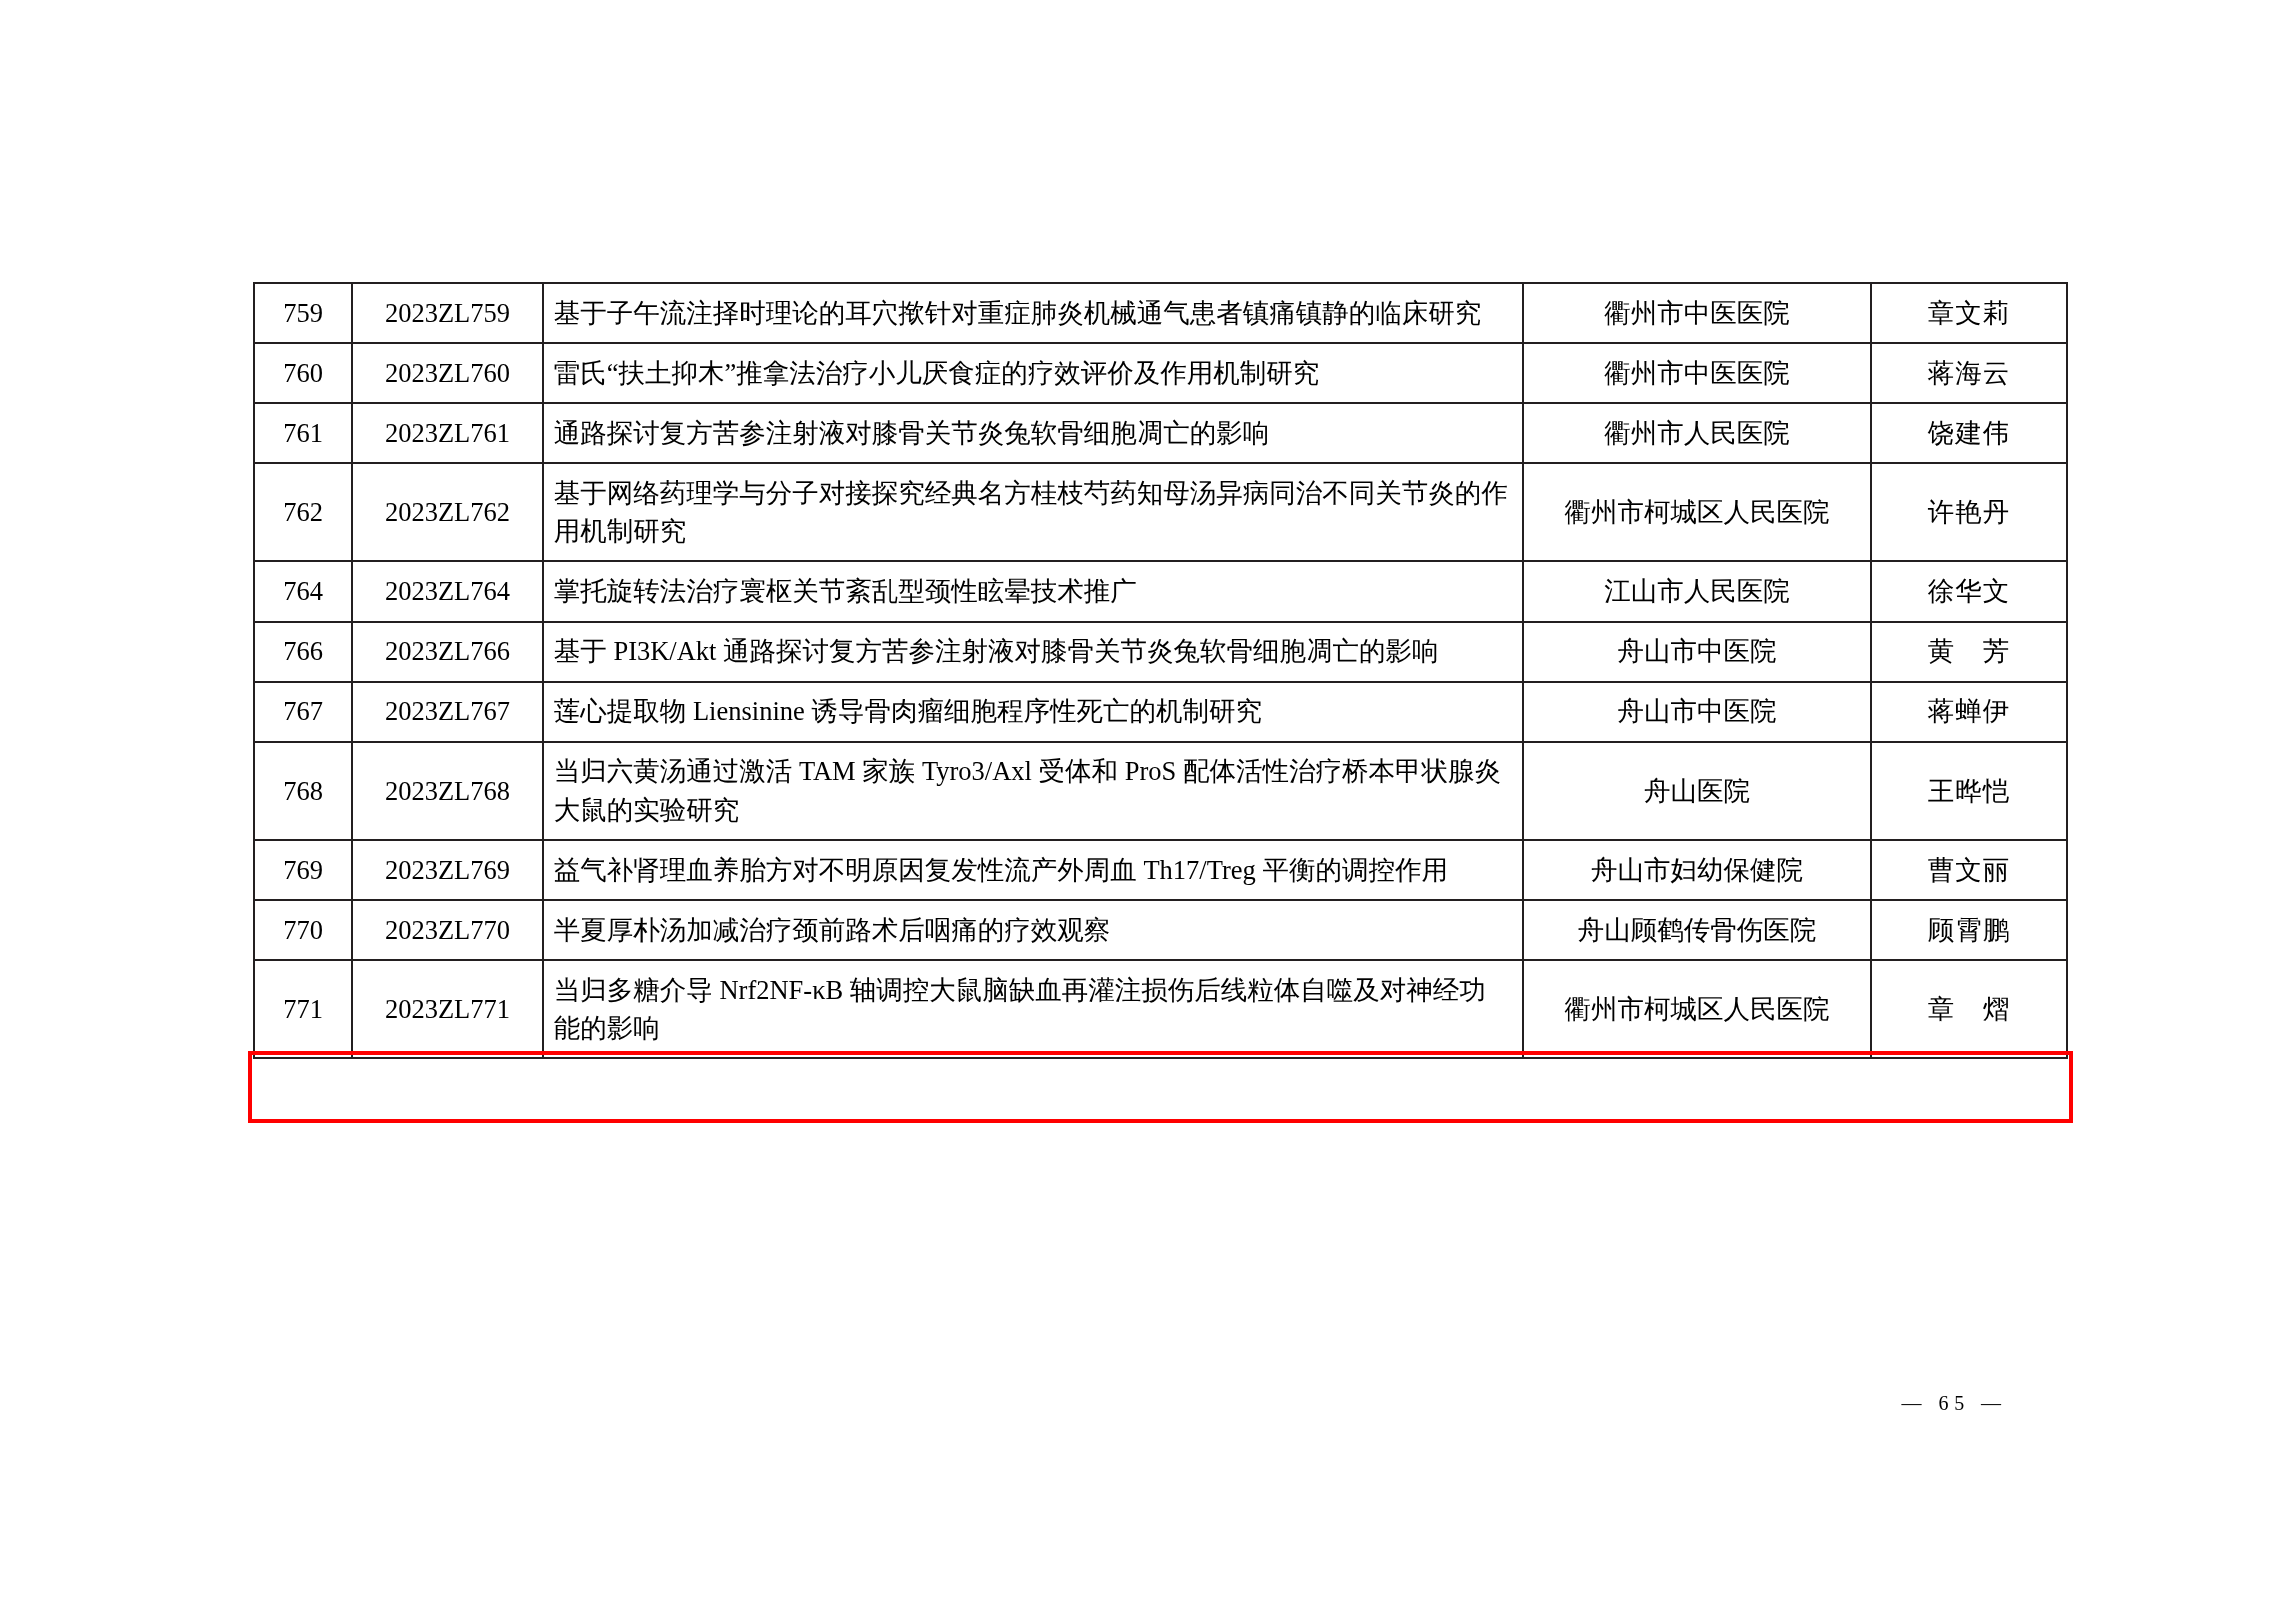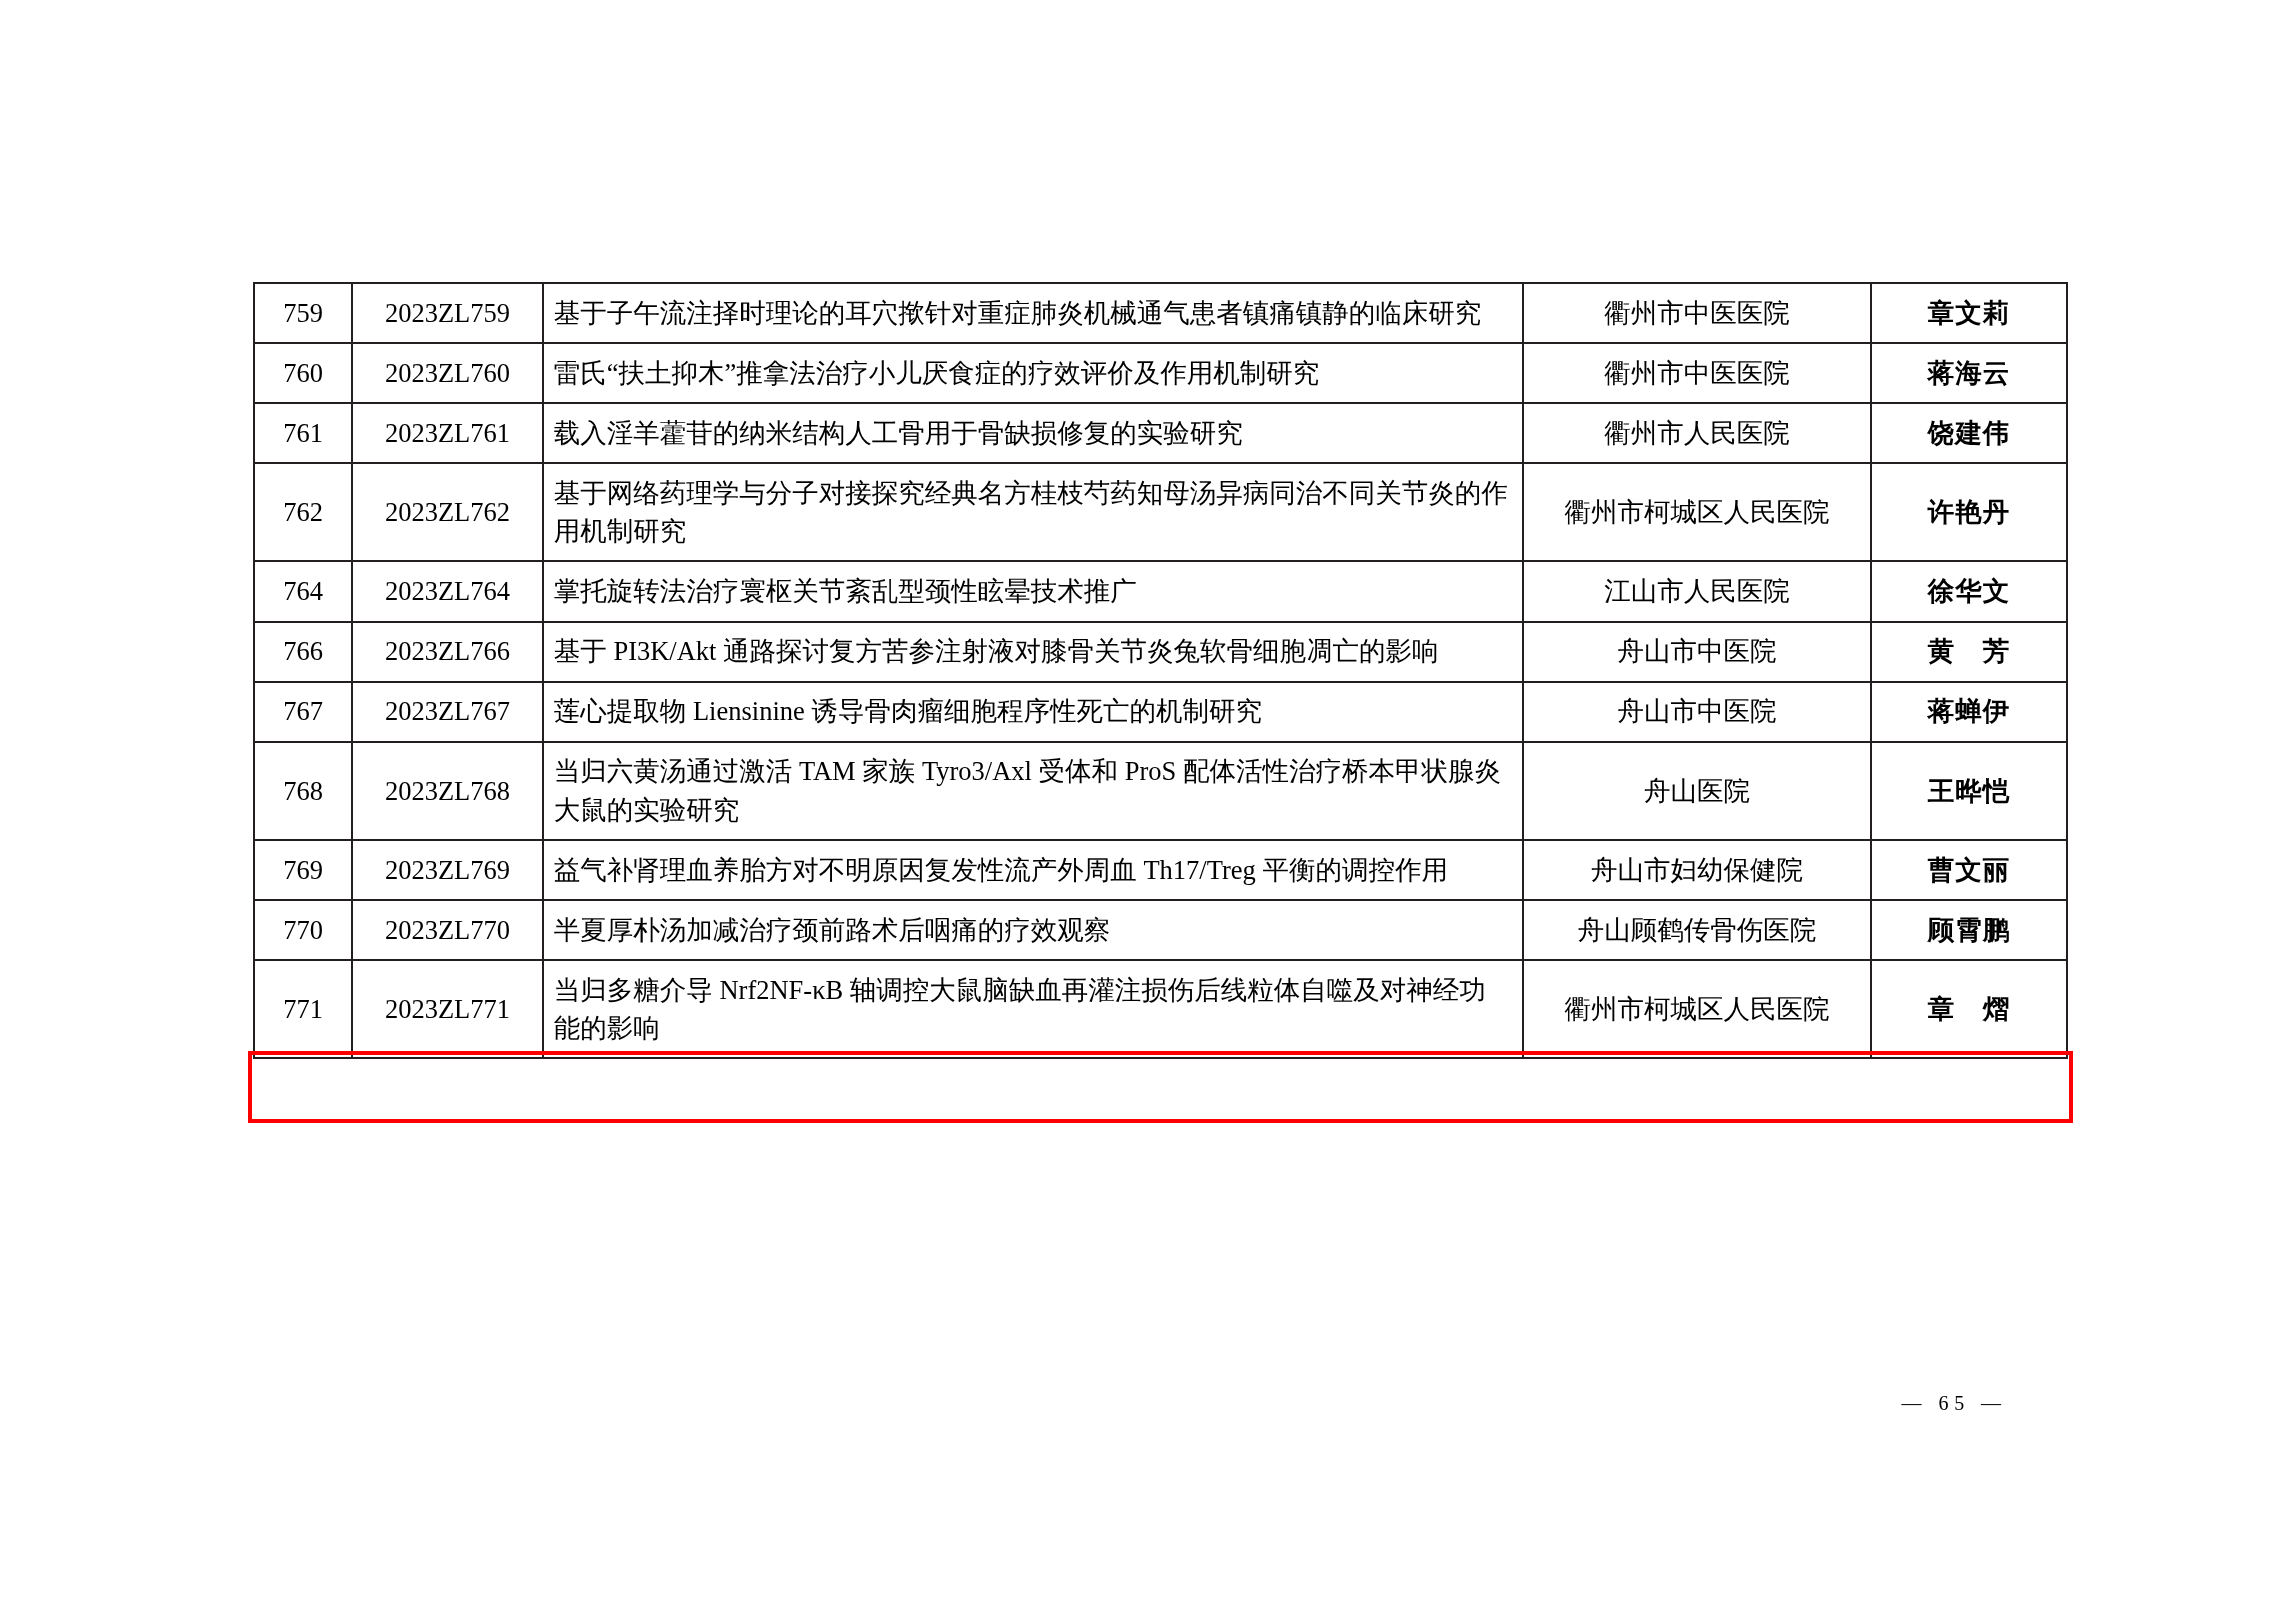--- a/index.html
+++ b/index.html
@@ -60,21 +60,20 @@
     padding-right: 11.8px;
   }
   td.cell-org {
     text-align: center;
     padding-left: 11.8px;
     padding-right: 11.8px;
   }
   td.cell-person {
     text-align: center;
     letter-spacing: 1px;
-    font-weight: bold;
   }
   tr.highlight-row td {
     border-top: 2px solid #ec4899;
     border-bottom: 2px solid #231f20;
   }
   .highlight-box {
     position: absolute;
     border: 4.9px solid #ff0000;
     pointer-events: none;
     box-sizing: border-box;
@@ -115,21 +114,21 @@
           <td class="cell-no">760</td>
           <td class="cell-code">2023ZL760</td>
           <td class="cell-title">雷氏“扶土抑木”推拿法治疗小儿厌食症的疗效评价及作用机制研究</td>
           <td class="cell-org">衢州市中医医院</td>
           <td class="cell-person">蒋海云</td>
         </tr>
 
         <tr>
           <td class="cell-no">761</td>
           <td class="cell-code">2023ZL761</td>
-          <td class="cell-title">载入淫羊藿苷的纳米结构人工骨用于骨缺损修复的实验研究</td>
+          <td class="cell-title">通路探讨复方苦参注射液对膝骨关节炎兔软骨细胞凋亡的影响</td>
           <td class="cell-org">衢州市人民医院</td>
           <td class="cell-person">饶建伟</td>
         </tr>
 
         <tr>
           <td class="cell-no">762</td>
           <td class="cell-code">2023ZL762</td>
           <td class="cell-title">基于网络药理学与分子对接探究经典名方桂枝芍药知母汤异病同治不同关节炎的作用机制研究</td>
           <td class="cell-org">衢州市柯城区人民医院</td>
           <td class="cell-person">许艳丹</td>

